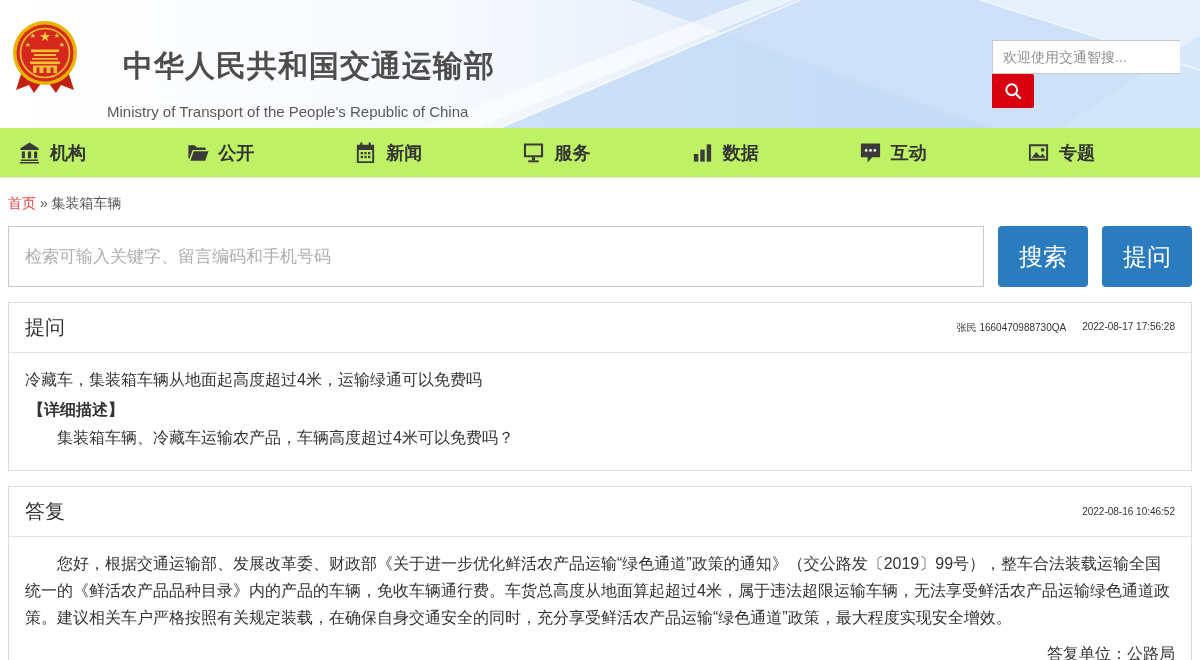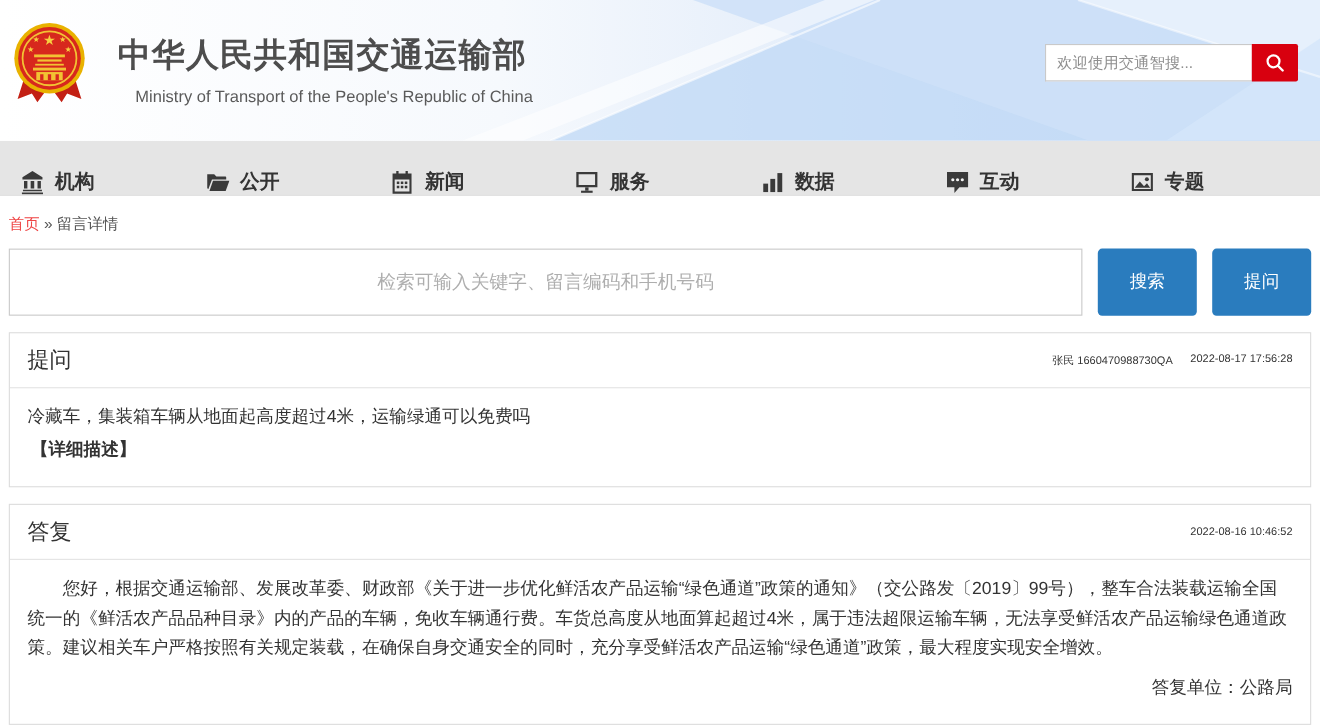--- a/index.html
+++ b/index.html
@@ -7,44 +7,44 @@
   body {
     width:1200px; height:660px; overflow:hidden; background:#fff;
     font-family:"Liberation Sans","DejaVu Sans",sans-serif; color:#333;
   }
   
   .site-header { position:relative; height:128px; overflow:hidden;
     background:linear-gradient(90deg,#ffffff 0%,#f6f9fd 38%,#dde9f9 72%,#cde0f7 100%); }
   .facets { position:absolute; top:0; right:0; }
   .emblem { position:absolute; left:10px; top:20px; }
   .title-block { position:absolute; left:107px; top:30px; }
-  .site-title { font-size:30px; font-weight:700; color:#4d4d4d; margin:0; letter-spacing:1px; }
-  .site-subtitle { font-size:15px; color:#5a5a5a; margin-top:9px;margin-left:16px; }
-  .header-search { position:absolute; right:20px; top:40px; display:flex; z-index:5; }
+  .site-title { font-size:30px; font-weight:700; color:#4d4d4d; margin:16px; letter-spacing:1px; }
+  .site-subtitle { font-size:15px; color:#5a5a5a; margin-top:9px; }
+  .header-search { position:absolute; right:20px; top:40px; display:flex; z-index:5;flex-direction:column; }
   .header-search input { width:188px; height:34px; border:1px solid #c9c9c9; border-right:none;
     padding:0 10px; font-size:14px; color:#333; outline:none; }
   .header-search input::placeholder { color:#8f8f8f; }
   .header-search button { width:42px; height:34px; background:#d8000f; border:none;
     display:flex; align-items:center; justify-content:center; cursor:pointer; border-radius:0 2px 2px 0; }
   
-  .main-nav { height:50px; background:#e5e5e5; border-bottom:1px solid #e0e0e0;
-    display:flex; align-items:flex-end; justify-content:space-between; padding:0 105px 0 18px; }
+  .main-nav { height:50px; background:#bef264; border-bottom:1px solid #e0e0e0;
+    display:flex; align-items:center; justify-content:space-between; padding:0 105px 0 18px; }
   .nav-item { display:flex; align-items:center; gap:9px; font-size:18px; font-weight:700;
     color:#333; cursor:pointer; }
   .nav-item svg { width:23px; height:23px; fill:#3a3a3a; display:block; }
   
   .main { padding:0 8px; }
   .breadcrumb { margin:17px 0 13px; font-size:14px; color:#555; }
   .breadcrumb a { color:#ef4444; text-decoration:none; }
   .search-row { display:flex; }
   .msg-input { flex:1; height:61px; border:1px solid #c9c9c9; padding:0 16px;
-    font-size:17px; color:#333; outline:none;text-align:center; }
+    font-size:17px; color:#333; outline:none; }
   .msg-input::placeholder { color:#aeaeae; }
   .blue-btn { width:90px; height:61px; margin-left:14px; background:#2a7cbe; color:#fff;
-    font-size:16px; border:none; border-radius:4px; cursor:pointer;
+    font-size:24px; border:none; border-radius:4px; cursor:pointer;
     font-family:"Liberation Sans","DejaVu Sans",sans-serif; }
   .card { border:1px solid #dcdcdc; margin-top:15px; background:#fff; }
   .card-header { display:flex; justify-content:space-between; align-items:center;
     padding:11px 16px; border-bottom:1px solid #e3e3e3; }
   .card-title { font-size:20px; color:#333; }
   .card-meta { font-size:10px; color:#333; display:flex; }
   .card-meta span + span { margin-left:16px; }
   .card-body { padding:13px 16px 18px; font-size:16px; color:#333; line-height:1.75; }
   .q-summary { margin:0; }
   .q-detail-label { font-weight:700; margin:2px 3px 0; }
@@ -162,40 +162,41 @@
     </svg>
     <span>专题</span>
   </div>
 </div>
 
 <div class="main">
 
   <div class="breadcrumb">
     <a href="#">首页</a>
     <span>»</span>
-    <span>留言详情</span>
+    <span>集装箱车辆</span>
   </div>
 
   <div class="search-row">
     <input type="text" class="msg-input" placeholder="检索可输入关键字、留言编码和手机号码" style="">
     <button class="blue-btn">搜索</button>
     <button class="blue-btn">提问</button>
   </div>
 
   <div class="card">
     <div class="card-header">
       <div class="card-title">提问</div>
       <div class="card-meta">
         <span>张民 1660470988730QA</span>
         <span>2022-08-17 17:56:28</span>
       </div>
     </div>
     <div class="card-body">
       <p class="q-summary">冷藏车，集装箱车辆从地面起高度超过4米，运输绿通可以免费吗</p>
       <p class="q-detail-label">【详细描述】</p>
+      <p class="q-detail">集装箱车辆、冷藏车运输农产品，车辆高度超过4米可以免费吗？</p>
     </div>
   </div>
 
   <div class="card">
     <div class="card-header">
       <div class="card-title">答复</div>
       <div class="card-meta">
         <span>2022-08-16 10:46:52</span>
       </div>
     </div>

